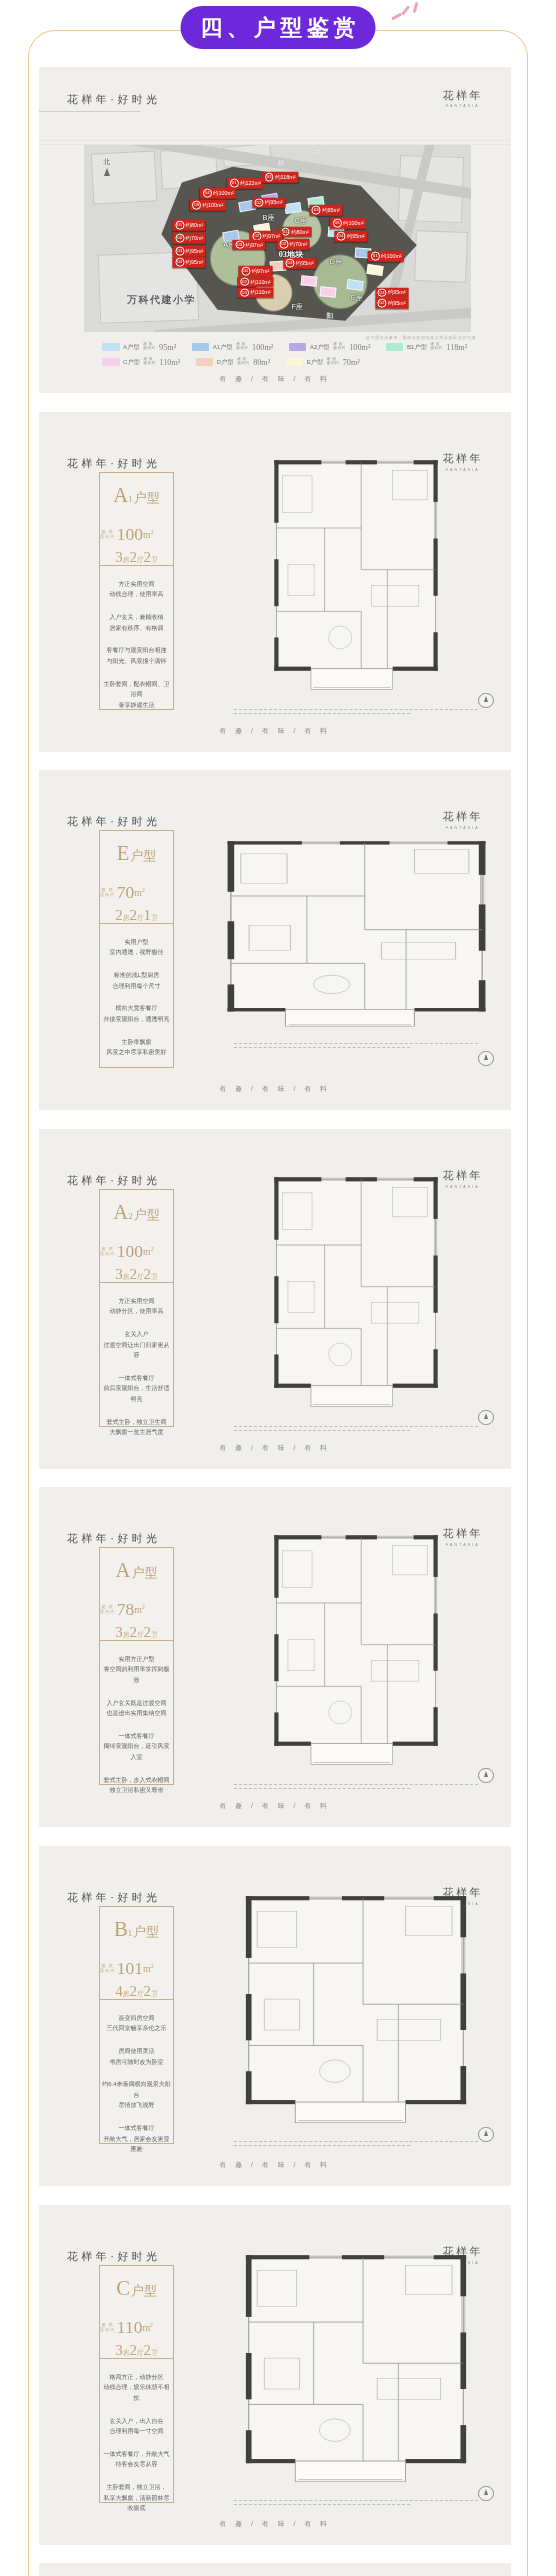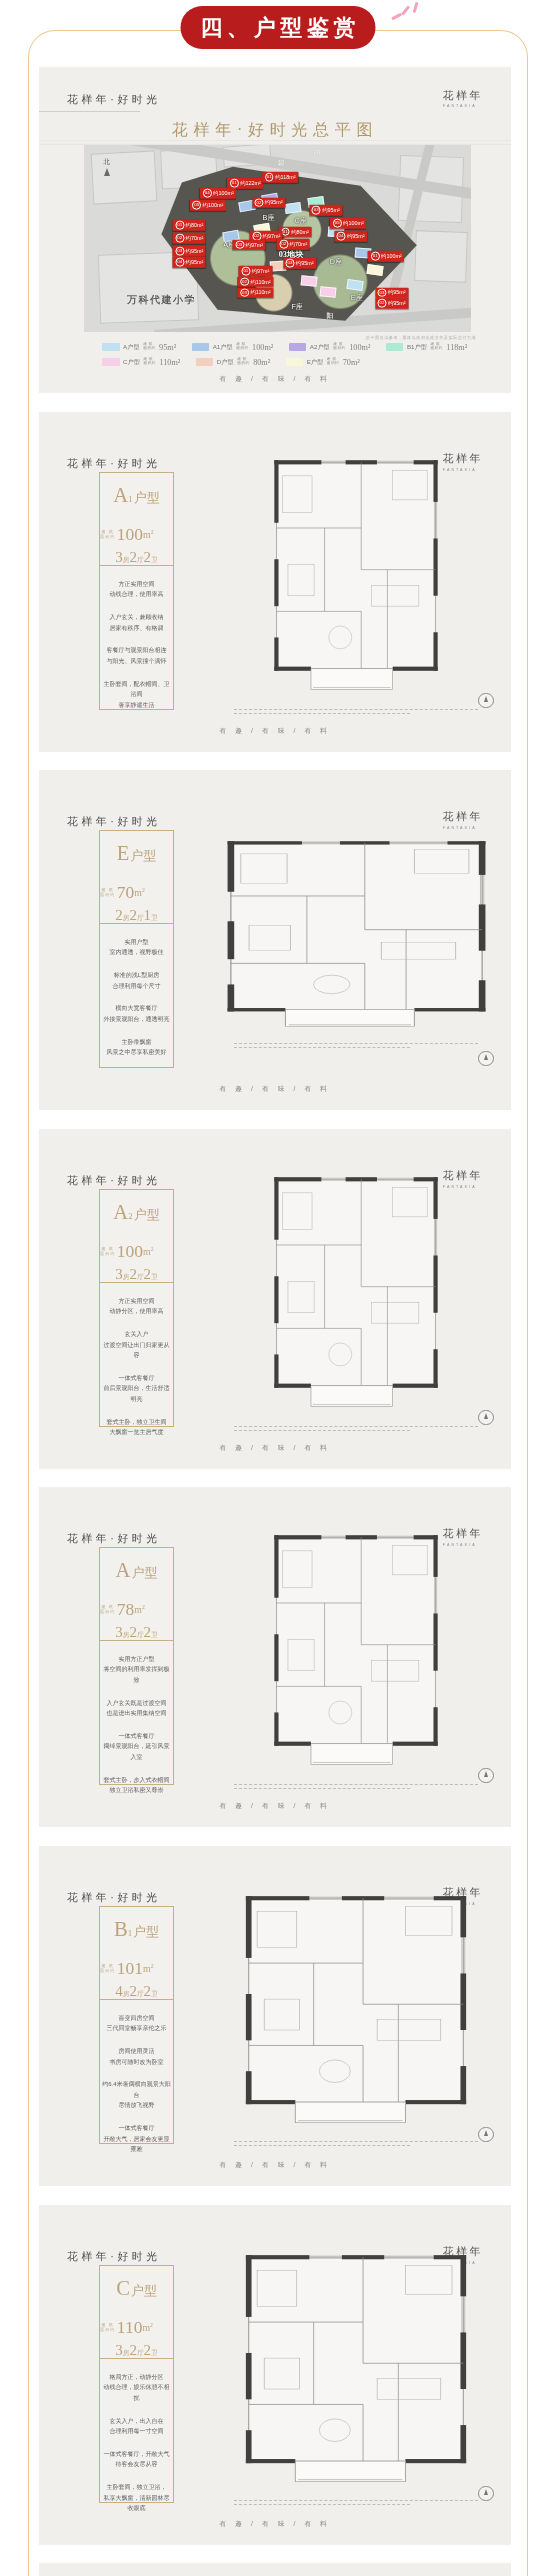--- a/index.html
+++ b/index.html
@@ -2,33 +2,33 @@
 <html style="font-size:8.2px"><head>
 <meta charset="utf-8">
 <style>
   html,body{margin:0;padding:0;background:#fff;}
   body{font-family:"Liberation Sans",sans-serif;-webkit-font-smoothing:antialiased;}
   .page{position:relative;width:556px;height:3005px;background:#ffffff;overflow:hidden;}
   .gold-frame{position:absolute;left:28px;right:28px;top:30px;bottom:3.1px;
     border:1.5px solid #ecc88e;border-bottom:none;border-radius:27px 27px 0 0;}
   
   .badge{position:absolute;left:50%;top:6.2px;transform:translateX(-50%);
-    width:195px;height:43px;background:#b91c1c;border-radius:23px;z-index:6;
+    width:195px;height:43px;background:#6d28d9;border-radius:23px;z-index:6;
     display:flex;align-items:center;justify-content:center;}
   .badge-text{color:#ffffff;font-size:22px;font-weight:bold;letter-spacing:4.6px;text-indent:4.6px;}
   .sunburst{position:absolute;left:392px;top:2.1px;width:31px;height:29px;z-index:7;}
   .sunburst i{position:absolute;display:block;width:3.1px;height:11.3px;border-radius:1.5px;background:#f5a3b6;}
   .sunburst i:nth-child(1){left:3.1px;top:9.3px;transform:rotate(62deg);}
   .sunburst i:nth-child(2){left:12.4px;top:3.1px;transform:rotate(38deg);}
   .sunburst i:nth-child(3){left:21.6px;top:0px;transform:rotate(16deg);}
   
   .card{position:absolute;left:39px;width:472px;background:#f0efec;}
   .card-header{position:absolute;left:0;right:0;top:0;height:0;}
   .brand-left{position:absolute;left:28px;top:45px;font-size:10.8px;color:#4f4f4f;letter-spacing:3.6px;}
-  .brand-logo{position:absolute;right:28px;top:40px;text-align:left;}
+  .brand-logo{position:absolute;right:28px;top:40px;text-align:center;}
   .logo-name{display:block;font-family:"Liberation Serif",serif;font-size:10.8px;color:#555;letter-spacing:2.6px;}
   .logo-sub{display:block;font-size:3.6px;color:#8d8d8d;letter-spacing:2.1px;margin-top:1.5px;}
   .card-footer{position:absolute;left:0;right:0;text-align:center;font-size:6.7px;color:#8a8a8a;letter-spacing:3.6px;}
   
   .master-card{top:67px;height:326px;}
   .master-card .brand-left{top:26px;}
   .master-card .brand-left::after{content:"";position:absolute;left:-28px;right:20.6px;bottom:-4.1px;height:0.5px;background:#cfcecb;}
   .master-card .brand-logo{top:21.6px;}
   .stripe-band{position:absolute;left:0;right:0;top:49px;height:30px;
     background:repeating-linear-gradient(to bottom,transparent 0 3.6px,rgba(120,110,90,.07) 3.6px 4.1px);}
@@ -122,21 +122,20 @@
 
   <section class="card master-card">
     <div class="card-header">
       <span class="brand-left">花样年·好时光</span>
       <span class="brand-logo">
         <span class="logo-name">花样年</span>
         <span class="logo-sub">FANTASIA</span>
       </span>
     </div>
     <div class="stripe-band"></div>
-    <h1 class="master-title">花样年·好时光总平图</h1>
 
     <div class="map" id="site-map">
 
       <div class="city-block" style="left:2%;top:4%;width:16%;height:26%;transform:rotate(-3deg);"></div>
       <div class="city-block" style="left:20%;top:2%;width:14%;height:20%;transform:rotate(-3deg);"></div>
       <div class="city-block" style="left:36%;top:0;width:12%;height:10%;transform:rotate(-4deg);"></div>
       <div class="city-block" style="right:2%;top:6%;width:16%;height:34%;transform:rotate(2deg);"></div>
       <div class="city-block" style="right:1%;top:46%;width:13%;height:26%;transform:rotate(2deg);"></div>
       <div class="city-block" style="left:4%;bottom:5%;width:25%;height:36%;transform:rotate(-2deg);"></div>
 

